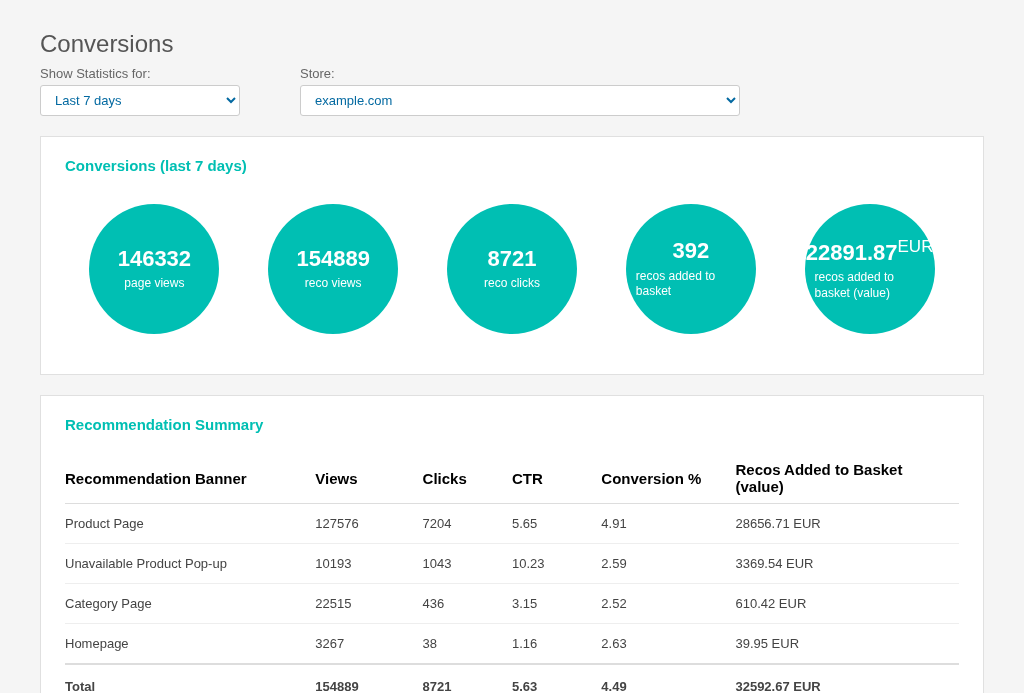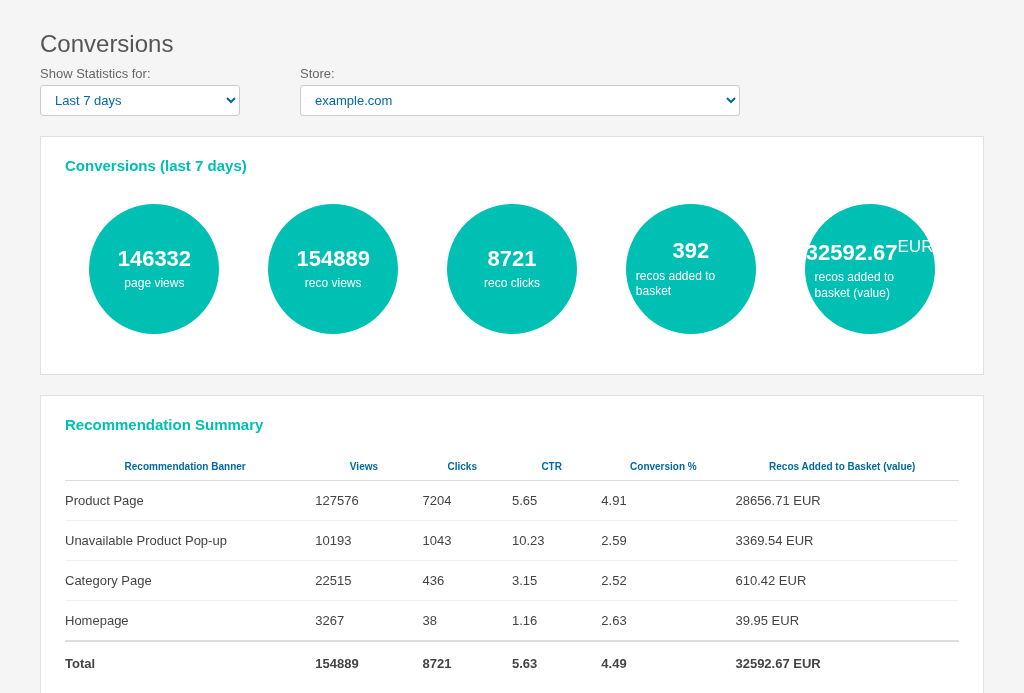--- a/index.html
+++ b/index.html
@@ -91,24 +91,24 @@
       line-height: 1.3;
       margin-top: 4px;
     }
     
     table {
       width: 100%;
       border-collapse: collapse;
       margin-top: 8px;
     }
     thead tr th {
-      text-align: center;
-      font-size: 10px;
+      text-align: left;
+      font-size: 15px;
       font-weight: 600;
-      color: #0369a1;
+      color: #000000;
       padding: 8px 10px 8px 0;
       border-bottom: 1px solid #ddd;
     }
     tbody tr td {
       padding: 12px 10px 12px 0;
       font-size: 13px;
       color: #444;
       border-bottom: 1px solid #eee;
     }
     tbody tr:last-child td {
@@ -162,21 +162,21 @@
       <span class="circle-label">reco clicks</span>
     </div>
 
     <div class="circle">
       <span class="circle-number">392</span>
       <span class="circle-label">recos added to basket</span>
     </div>
 
     <div class="circle">
       <span class="circle-number">
-        <span>32592.67</span><sup>EUR</sup>
+        <span>22891.87</span><sup>EUR</sup>
       </span>
       <span class="circle-label">recos added to basket (value)</span>
     </div>
 
   </div>
 </div>
 
 <div class="card">
   <div class="card-title">Recommendation Summary</div>
 

